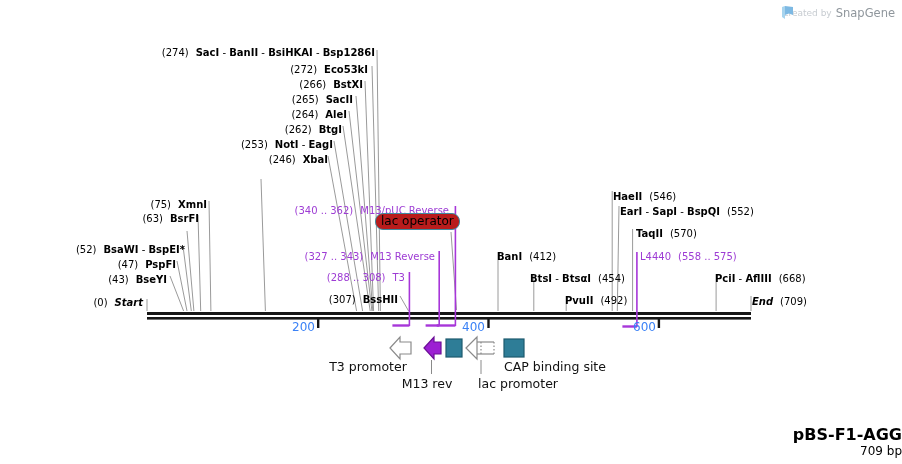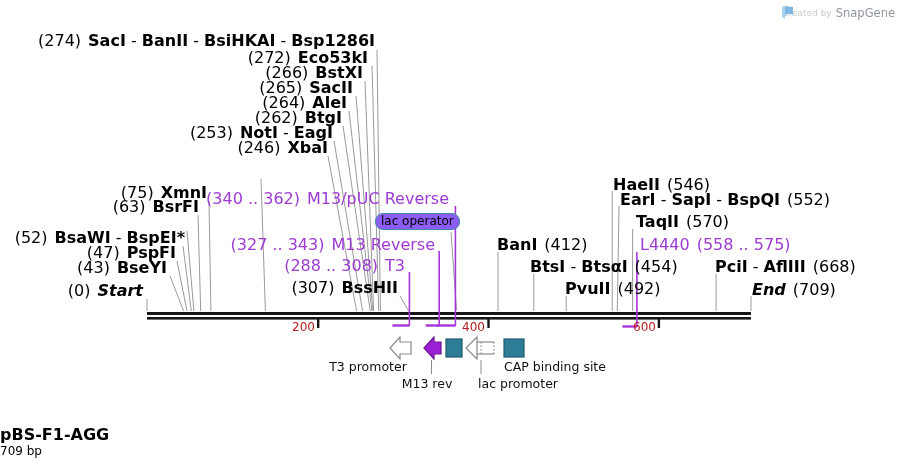--- a/index.html
+++ b/index.html
@@ -1,33 +1,33 @@
 <!DOCTYPE html>
 <html><head>
 <meta charset="utf-8">
 <style>
   html,body{margin:0;padding:0;background:#fff;}
   .stage{position:relative;width:902px;height:464px;background:#fff;overflow:hidden;
          font-family:"DejaVu Sans",sans-serif;}
-  .lbl{position:absolute;font-size:16px;line-height:13px;white-space:nowrap;color:#000;}
+  .lbl{position:absolute;font-size:10px;line-height:13px;white-space:nowrap;color:#000;margin-top:12px;}
   .lbl .pos{font-weight:normal;}
   .lbl.la .pos{margin-left:7px;}
   .lbl.ra .pos{margin-right:7px;}
   .lbl .nm{font-weight:bold;}
   .lbl .sep{font-weight:normal;}
   .primer{color:#9d3bd4;}
   .primer .nm{font-weight:normal;}
   .primer .pos{color:#9d3bd4;}
   .marker .nm{font-style:italic;}
-  .tick-num{position:absolute;font-size:12px;color:#b91c1c;white-space:nowrap;}
+  .tick-num{position:absolute;font-size:12px;color:#3b82f6;white-space:nowrap;}
   .op-box{position:absolute;left:375px;top:213px;height:15px;padding:0 5px;
-          background:#8b5cf6;border:1.5px solid #3f8ba0;border-radius:8px;
+          background:#b91c1c;border:1.5px solid #3f8ba0;border-radius:8px;
           font-size:12px;line-height:15px;color:#000;white-space:nowrap;}
   .feat-lbl{position:absolute;font-size:12.5px;color:#111;white-space:nowrap;transform:translateX(-50%);}
-  .title{position:absolute;left:0;right:0;text-align:left;}
+  .title{position:absolute;left:0;right:0;text-align:right;}
   .title .name{font-size:16px;font-weight:bold;color:#000;}
   .title .len{font-size:12px;color:#000000;}
   .credit{position:absolute;top:6px;right:7px;display:flex;align-items:center;gap:4px;}
   .credit .pre{font-size:9px;color:#c7ccd1;}
   .credit .brand{font-size:11.5px;color:#8f969c;}
   svg{position:absolute;left:0;top:0;}
   .txt-layer{position:absolute;left:0;top:0;width:902px;height:464px;}
 </style>
 </head>
 <body>

